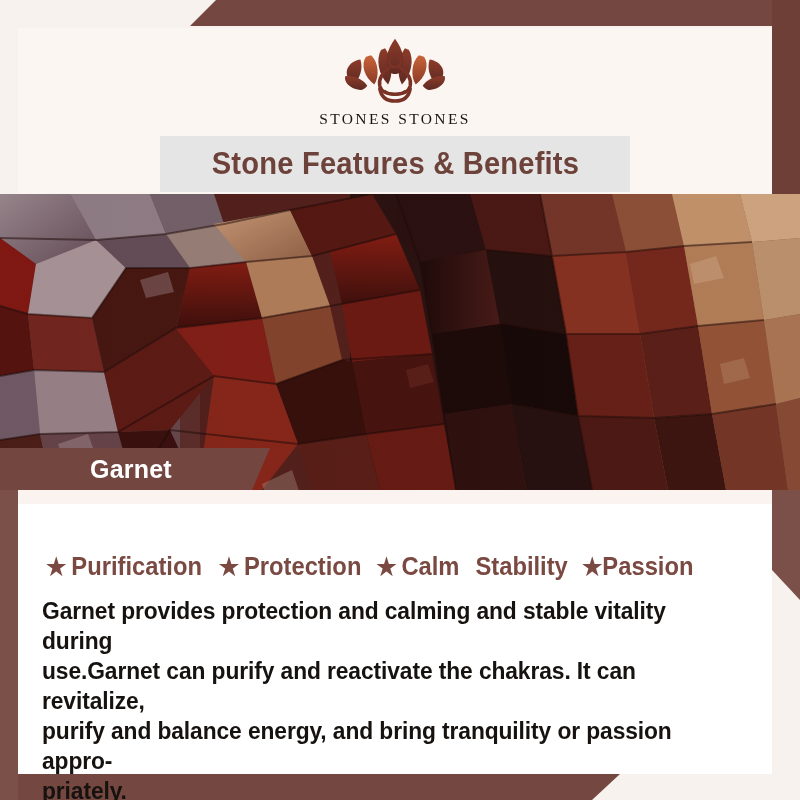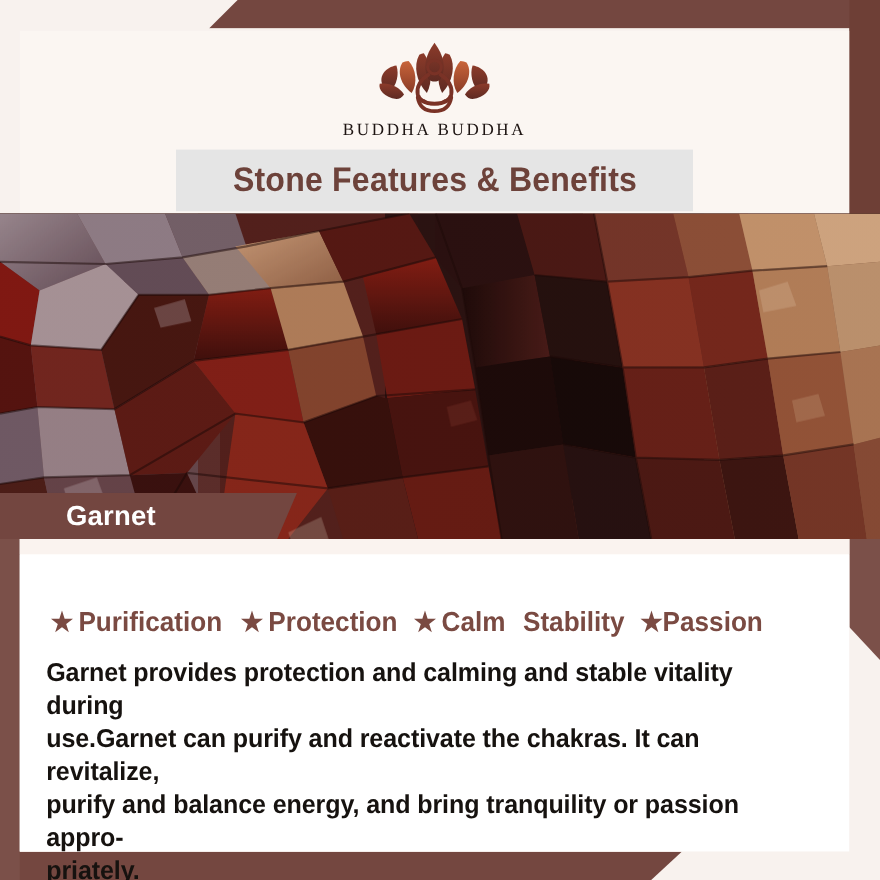--- a/index.html
+++ b/index.html
@@ -147,21 +147,21 @@
     left: -18px;
     top: 420px;
     width: 270px;
     height: 42px;
     background: #734640;
     clip-path: polygon(0 0, 270px 0, 252px 42px, 0 42px);
     display: flex;
     align-items: center;
   }
   .stone-banner-label {
-    margin-left: 60px;
+    margin-left: 90px;
     color: #ffffff;
     font-size: 25px;
     font-weight: bold;
     letter-spacing: 0.2px;
   }
 
   
   .content {
     position: absolute;
     left: 0;
@@ -265,21 +265,21 @@
           <path d="M80 4 C68 20 64 38 72 52 C76 56 84 56 88 52 C96 38 92 20 80 4 Z" fill="url(#pl)"></path>
 
           <circle cx="80" cy="36" r="9" fill="none" stroke="#7a3226" stroke-width="4"></circle>
 
           <path d="M72 46 C62 52 56 62 58 72 C60 80 68 84 80 84 C92 84 100 80 102 72 C104 62 98 52 88 46" fill="none" stroke="#7a3226" stroke-width="5" stroke-linecap="round"></path>
 
           <path d="M58 76 C60 88 68 94 80 94 C92 94 100 88 102 76" fill="none" stroke="#7a3226" stroke-width="5" stroke-linecap="round"></path>
           <path d="M66 80 C72 86 88 86 94 80" fill="none" stroke="#7a3226" stroke-width="4" stroke-linecap="round"></path>
         </svg>
       </span>
-      <div class="logo-word">BUDDHA BUDDHA</div>
+      <div class="logo-word">STONES STONES</div>
     </div>
 
     <div class="title-band">
       <div class="title-text">Stone Features &amp; Benefits</div>
     </div>
 
     <div class="photo">
       <svg width="800" height="296" viewBox="0 0 800 296" xmlns="http://www.w3.org/2000/svg">
         <defs>
           <linearGradient id="g1" x1="0" y1="0" x2="1" y2="1">

